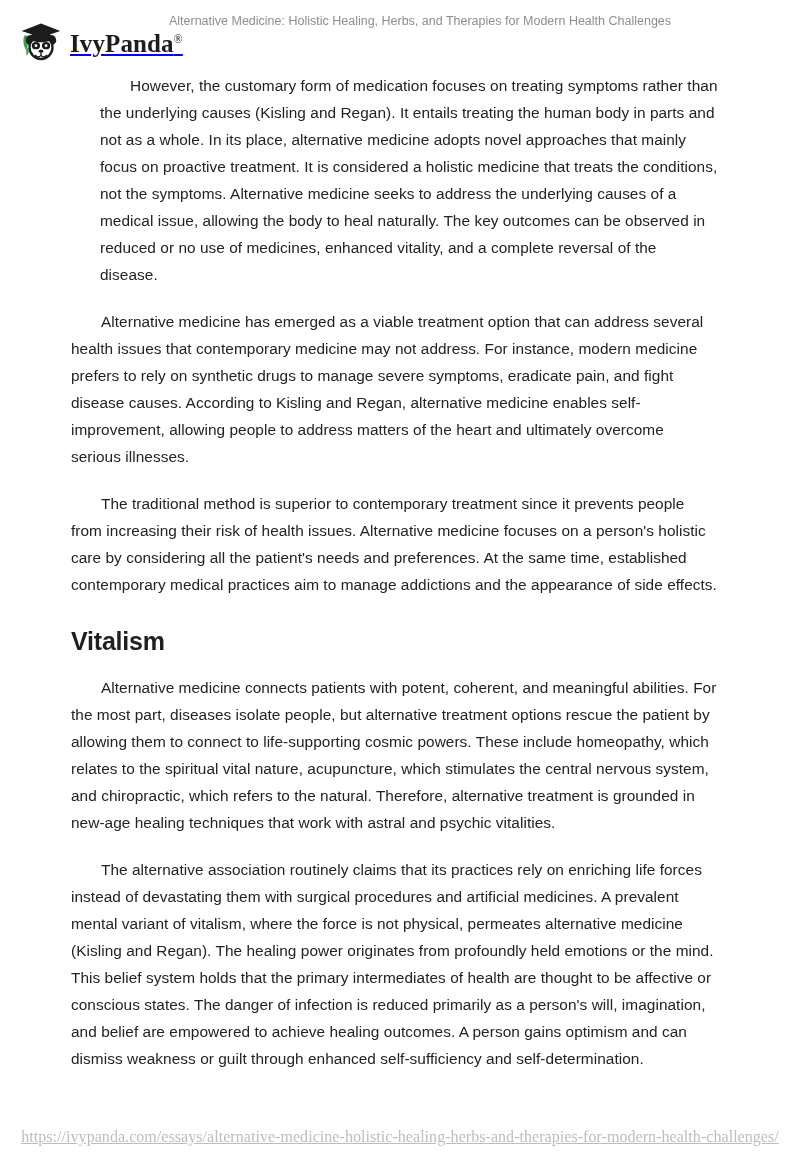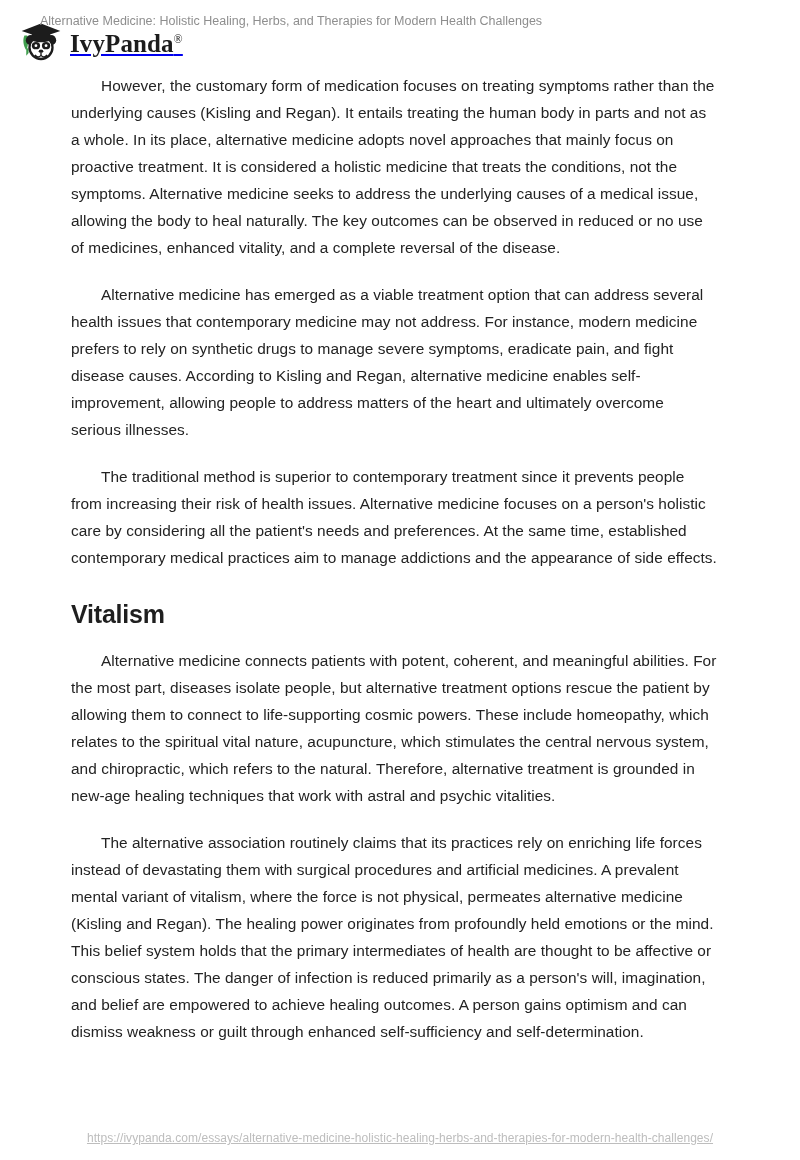--- a/index.html
+++ b/index.html
@@ -48,21 +48,21 @@
   .brand-name .reg {
     font-size: 12px;
     vertical-align: super;
     font-weight: 400;
   }
   .header-title {
     position: absolute;
     left: 0;
     right: 0;
     top: 14px;
-    text-align: left;
+    text-align: center;
     font-size: 12.5px;
     color: #8e8e8e;
     font-family: "Liberation Sans", sans-serif;
     white-space: nowrap;
     pointer-events: none;
     padding-left: 40px;
   }
 
   
   .content {
@@ -72,42 +72,43 @@
     font-size: 15.4px;
     line-height: 27px;
     color: #232323;
     margin: 0 0 20px 0;
     text-indent: 30px;
     text-align: left;
     letter-spacing: 0.05px;
   }
   .para.first {
     margin-top: 14px;
+    margin-left: 29px;
   }
   h2.section-heading {
     font-size: 25px;
     font-weight: 700;
     color: #1f1f1f;
     margin: 28px 0 18px 0;
     letter-spacing: -0.2px;
     line-height: 1.2;
   }
 
   
   .page-footer {
     position: absolute;
     left: 0;
     right: 0;
     bottom: 14px;
     text-align: center;
   }
   .footer-url {
-    font-size: 12px;
+    font-size: 16px;
     color: #bdbdbd;
-    font-family: Liberation Sans, sans-serif;
+    font-family: Liberation Serif, serif;
     letter-spacing: 0.05px;
     text-align: center;
   }
 </style>
 </head>
 <body>
 
 <div class="page-header">
 
   <a class="brand" href="#">

